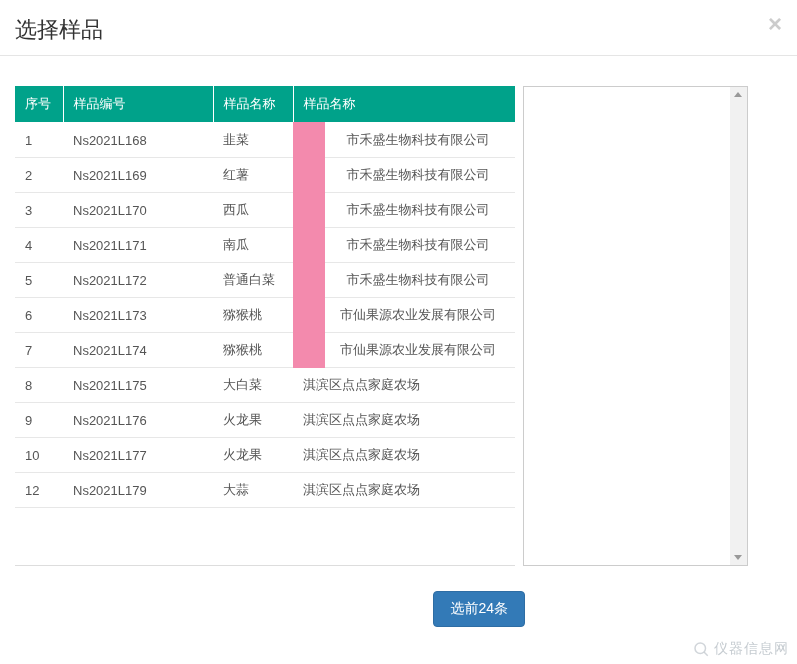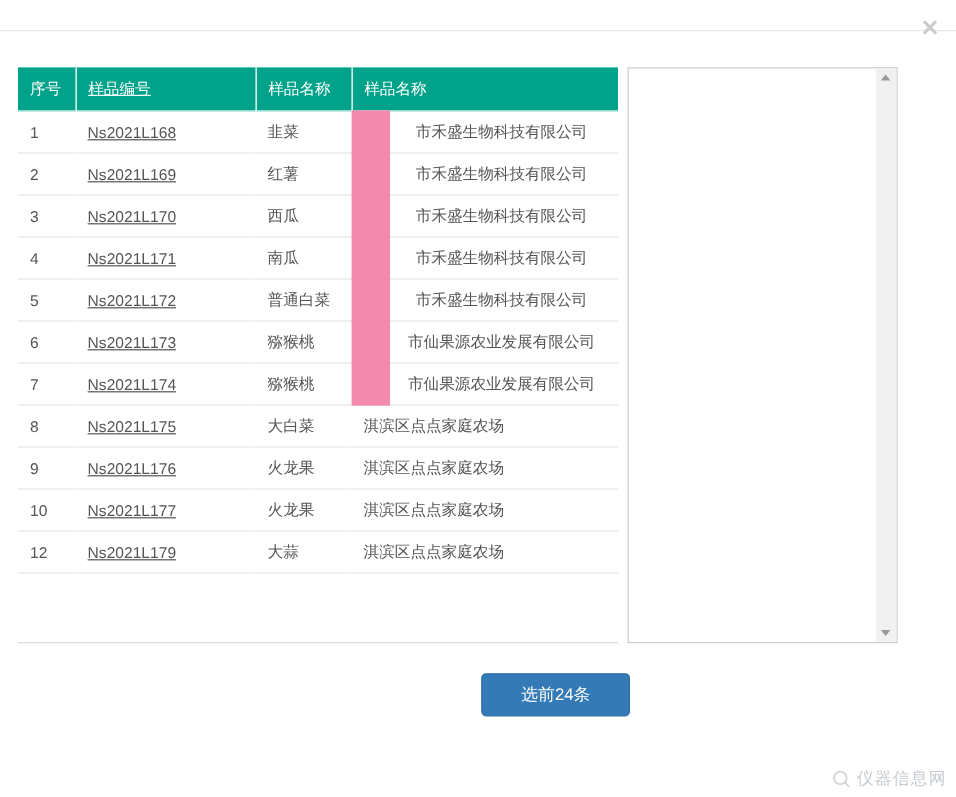--- a/index.html
+++ b/index.html
@@ -66,21 +66,21 @@
     }
     thead th:first-child { border-left: none; }
     thead th:last-child { border-right: none; }
     tbody td {
       padding: 8px 10px;
       border-bottom: 1px solid #e7e7e7;
       color: #555;
       position: relative;
     }
     .col-seq { width: 48px; }
-    .col-code { width: 150px; text-decoration: underline; }
+    .col-code { width: 150px; }
     .col-name { width: 80px; }
     .col-unit { }
     .redact {
       position: relative;
       padding-left: 38px !important;
       text-align: center;
     }
     .redact::before {
       content: "";
       position: absolute;
@@ -127,21 +127,21 @@
     .modal-footer {
       padding: 10px 15px;
       text-align: right;
       display: flex;
       justify-content: flex-end;
       gap: 10px;
       width: 540px;
     }
     .btn {
       display: inline-block;
-      padding: 8px 32px;
+      padding: 8px 16px;
       font-size: 14px;
       border-radius: 4px;
       border: 1px solid transparent;
       cursor: pointer;
       color: #fff;
     }
     .btn-primary {
       background: #337ab7;
       border-color: #2e6da4;
     }
@@ -161,20 +161,21 @@
       display: flex;
       align-items: flex-end;
       gap: 4px;
     }
     .watermark svg { opacity: 0.55; }
   </style>
 </head>
 <body>
 
 <div class="modal-header">
+  <h3 class="modal-title">选择样品</h3>
   <button class="close-btn">×</button>
 </div>
 
 <div class="modal-body">
 
   <div class="table-wrapper">
     <table>
       <thead>
         <tr>
           <th class="col-seq">序号</th>

